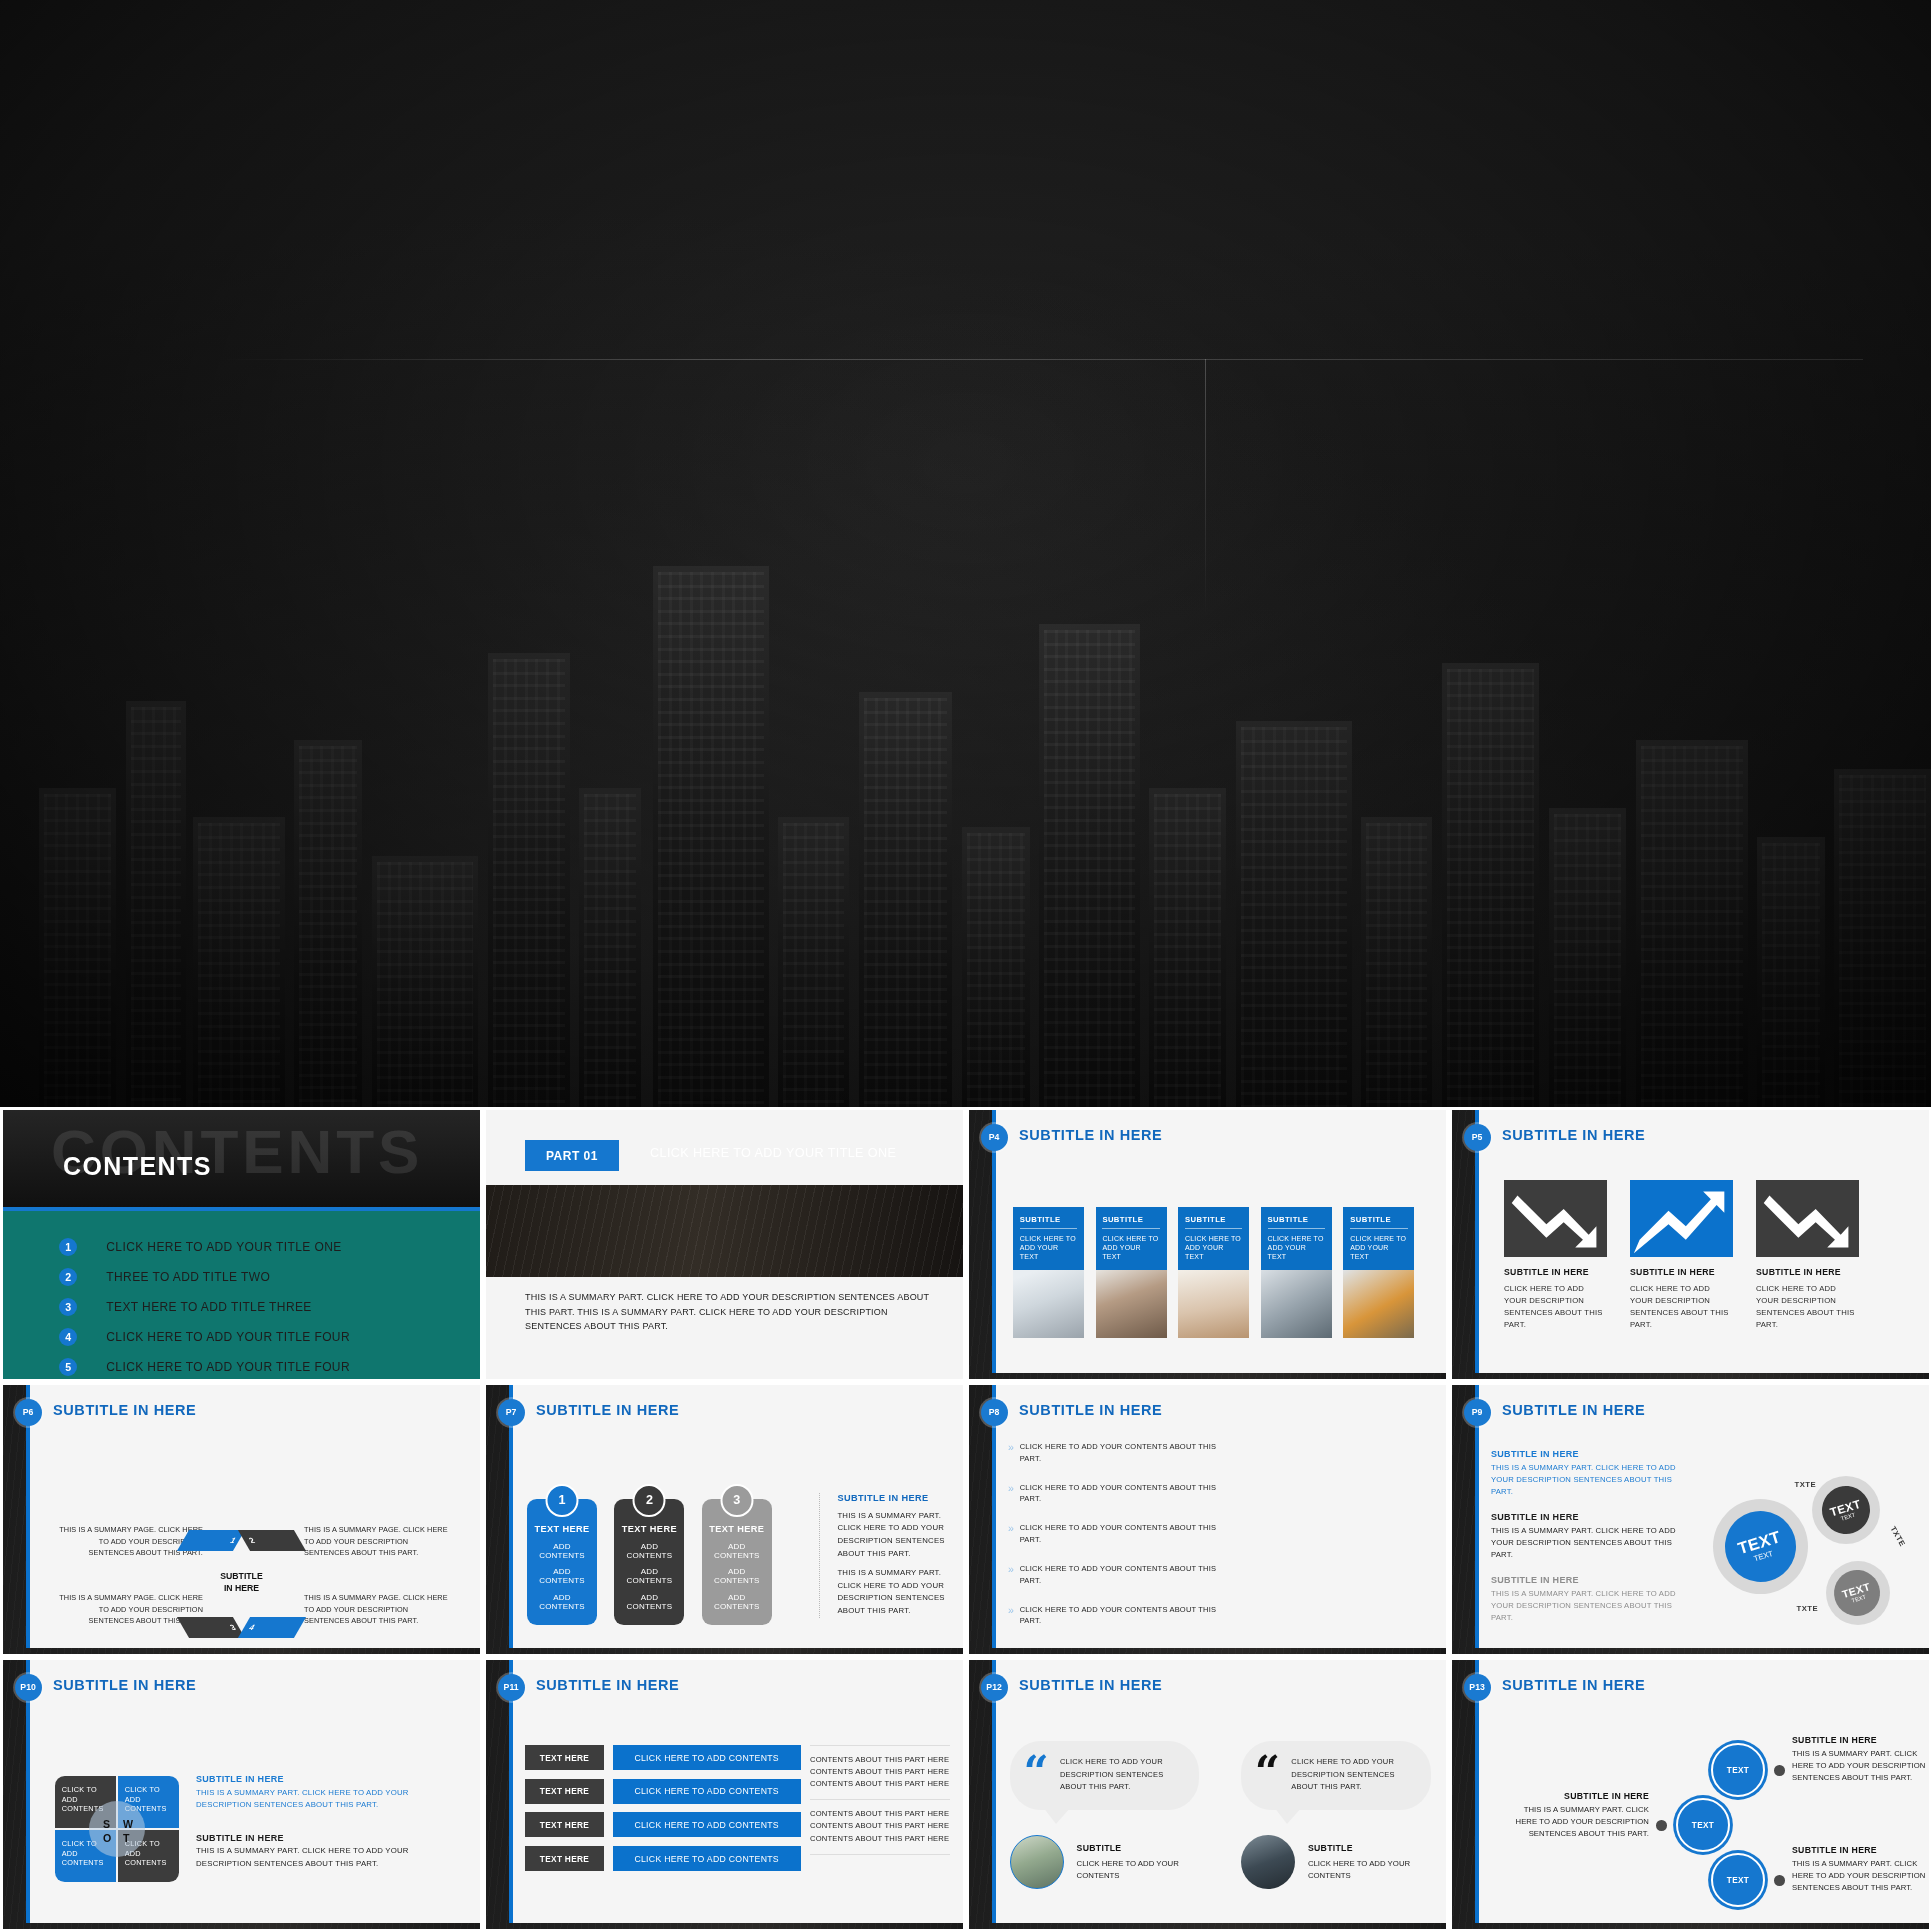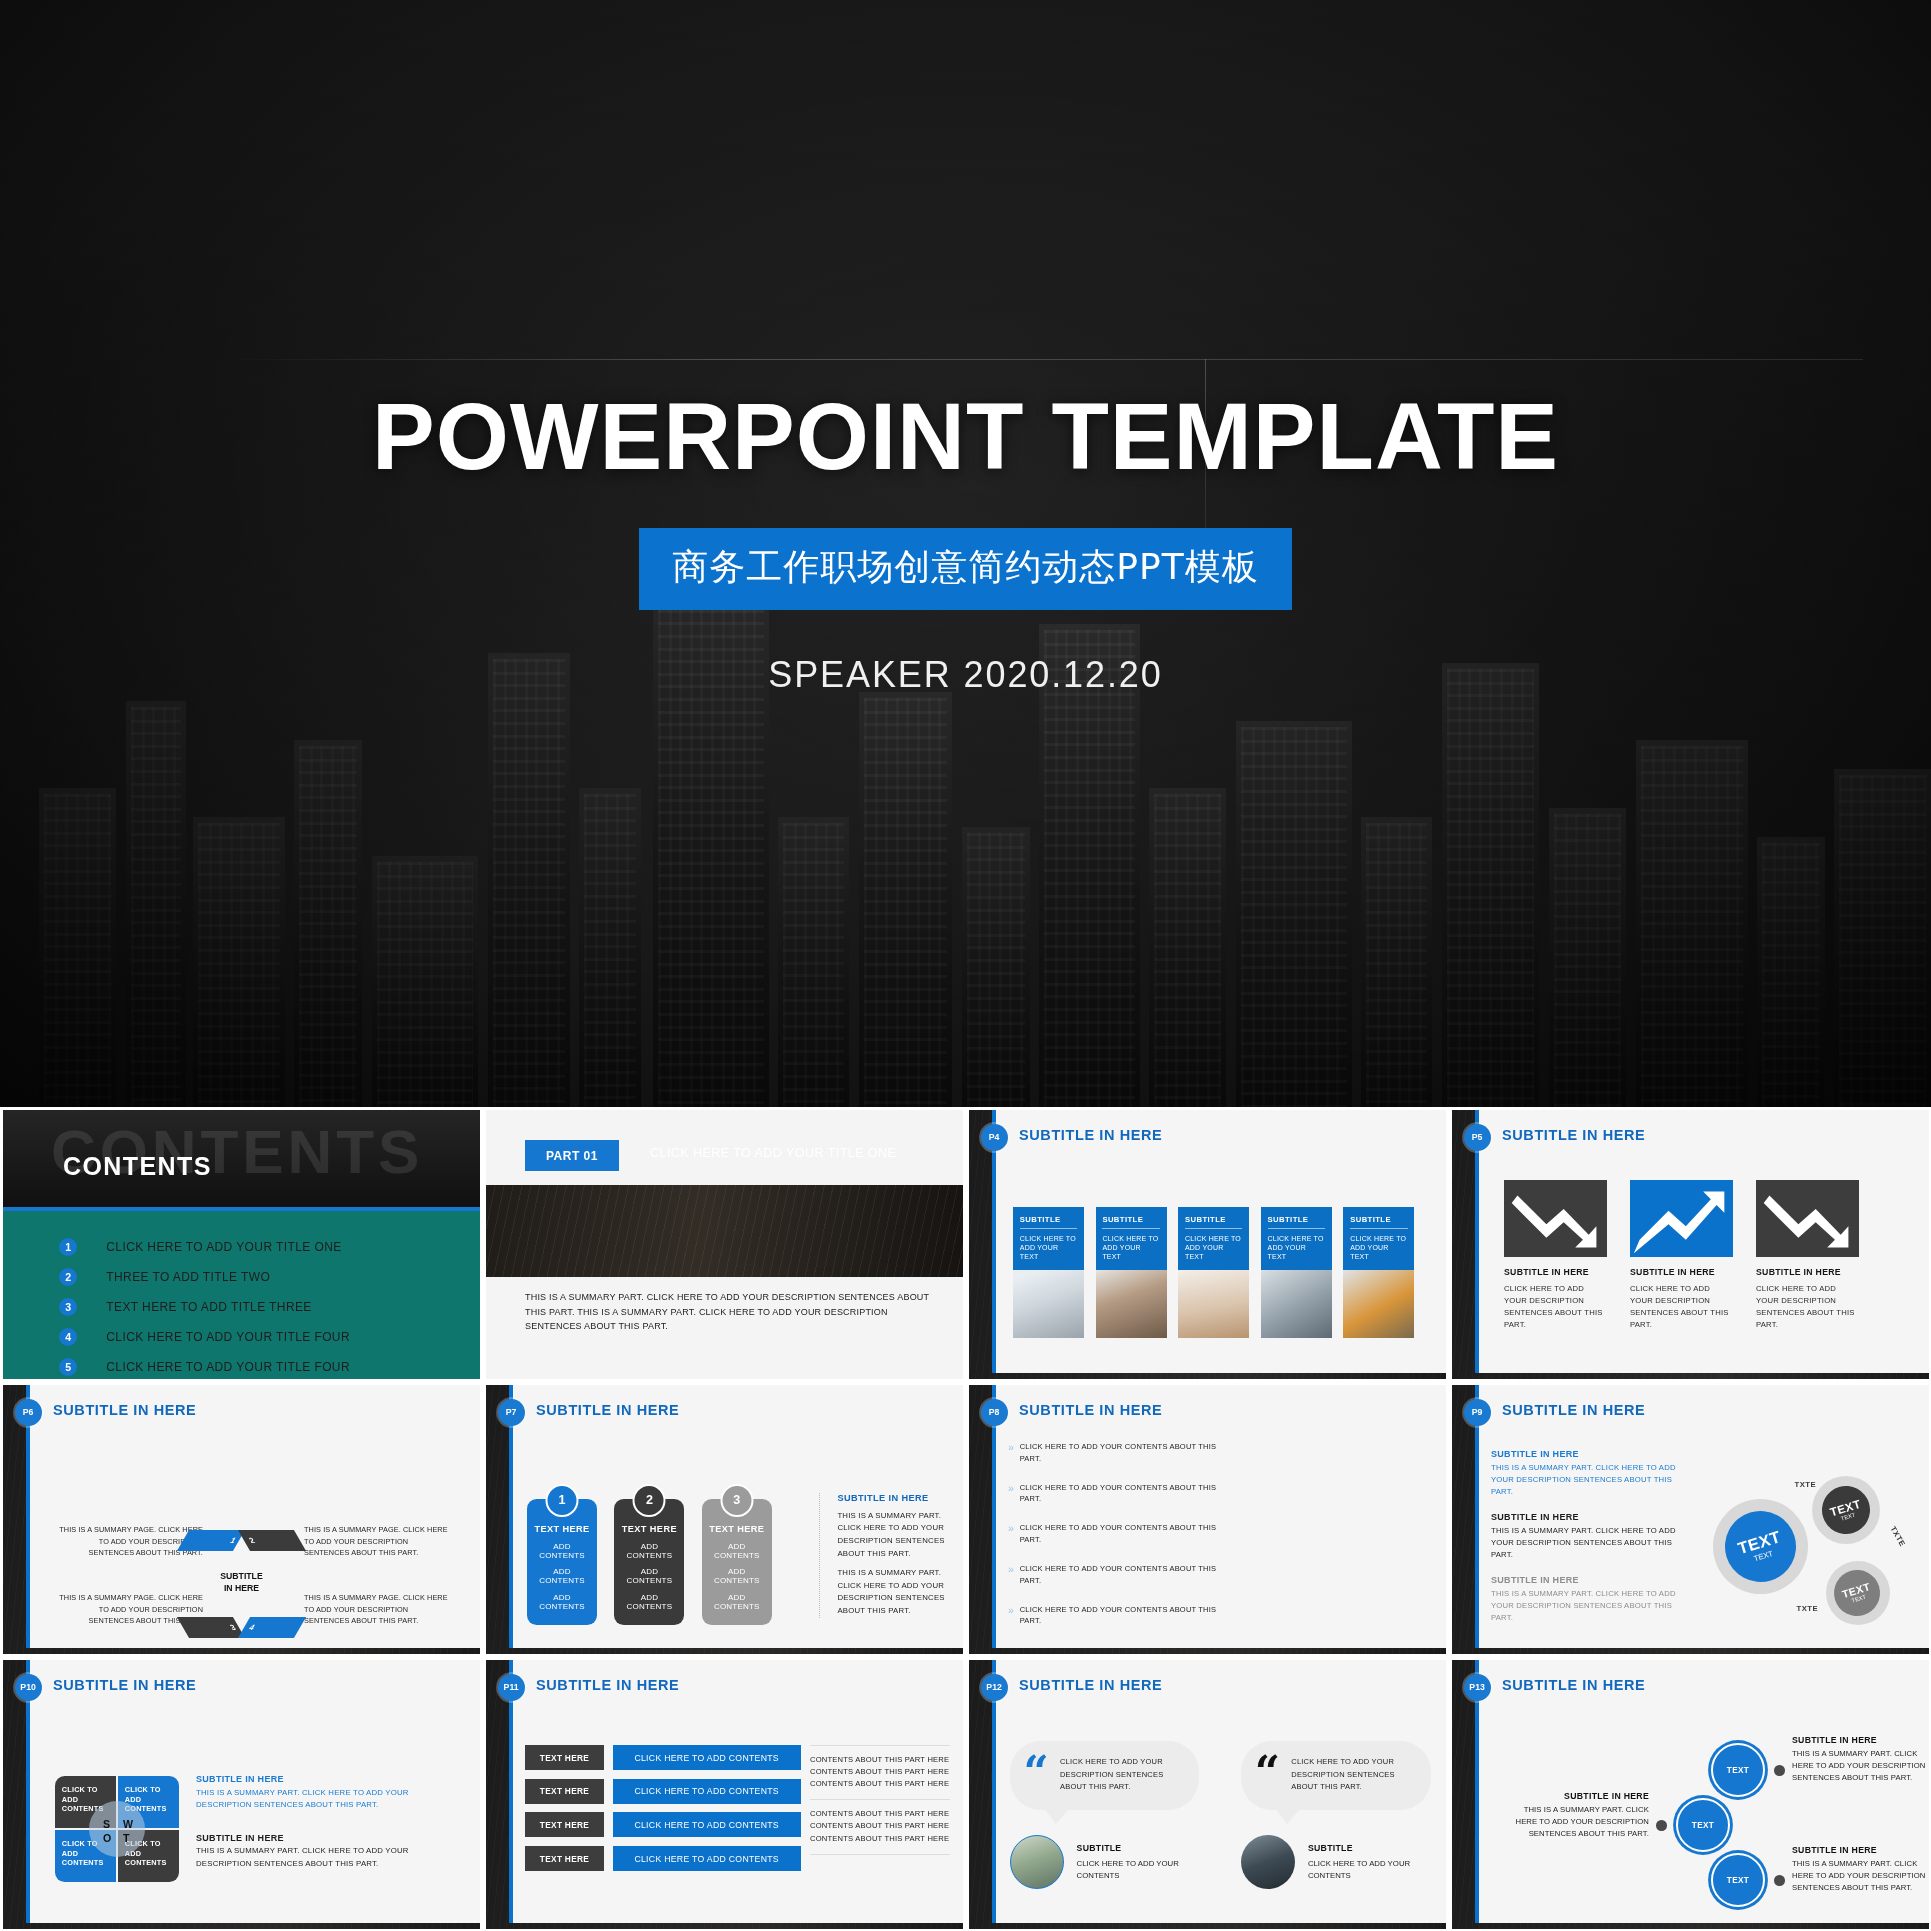--- a/index.html
+++ b/index.html
@@ -167,21 +167,21 @@
   .gear { position:absolute; border-radius:50%; background:#d8d8d8; }
   .gear-in { position:absolute; border-radius:50%; display:flex; flex-direction:column;
     align-items:center; justify-content:center; color:#fff; }
   .gear-in b { font-size:16.4px; font-weight:700; letter-spacing:0.5px; }
   .gear-in i { font-size:7.7px; font-style:normal; }
   .txte { position:absolute; font-size:7.7px; font-weight:700; color:#3a3a3a; letter-spacing:0.5px; }
 
   
   .swot { position:absolute; left:52px; top:116px; width:124px; height:106px; }
   .sq { position:absolute; width:61px; height:52px; color:#fff; font-size:7.3px;
-    font-weight:700; line-height:1.35; padding:8.7px 6.8px; letter-spacing:0.2px; }
+    font-weight:400; line-height:1.35; padding:8.7px 6.8px; letter-spacing:0.2px; }
   .sq-dark { background:#3c3c3c; } .sq-blue { background:#1577cf; }
   .swot-circ { position:absolute; left:50%; top:50%; transform:translate(-50%,-50%);
     width:56px; height:56px; border-radius:50%; background:rgba(185,205,225,.55); }
   .swl { position:absolute; font-size:10.6px; font-weight:700; color:#111; z-index:3; }
   .s9-right { position:absolute; left:193px; top:114px; right:15.4px; }
   .s9-blk { margin-bottom:21px; }
   .s9-blk h5 { font-size:9px; font-weight:700; letter-spacing:0.3px; }
   .s9-blk p { font-size:7.8px; line-height:1.58; margin-top:2.9px; letter-spacing:0.2px; }
 
   
@@ -252,27 +252,20 @@
     <div class="bld" style="left:1442px;width:97px;height:444px"></div>
     <div class="bld" style="left:1549px;width:77px;height:299px"></div>
     <div class="bld" style="left:1636px;width:112px;height:367px"></div>
     <div class="bld" style="left:1757px;width:68px;height:270px"></div>
     <div class="bld" style="left:1834px;width:97px;height:338px"></div>
   </div>
   <div class="hero-vignette"></div>
   <div class="hero-hline"></div>
   <div class="hero-vline"></div>
 
-  <div class="hero-inner">
-    <div class="hero-title">POWERPOINT TEMPLATE</div>
-    <div class="hero-badge">
-      <span>商务工作职场创意简约动态PPT模板</span>
-    </div>
-    <div class="hero-speaker">SPEAKER  2020.12.20</div>
-  </div>
 </div>
 
 <div class="grid">
 
   <div class="slide s1">
     <div class="s1-head">
       <div class="ghost">CONTENTS</div>
       <div class="ttl">CONTENTS</div>
     </div>
     <div class="s1-rule"></div>

